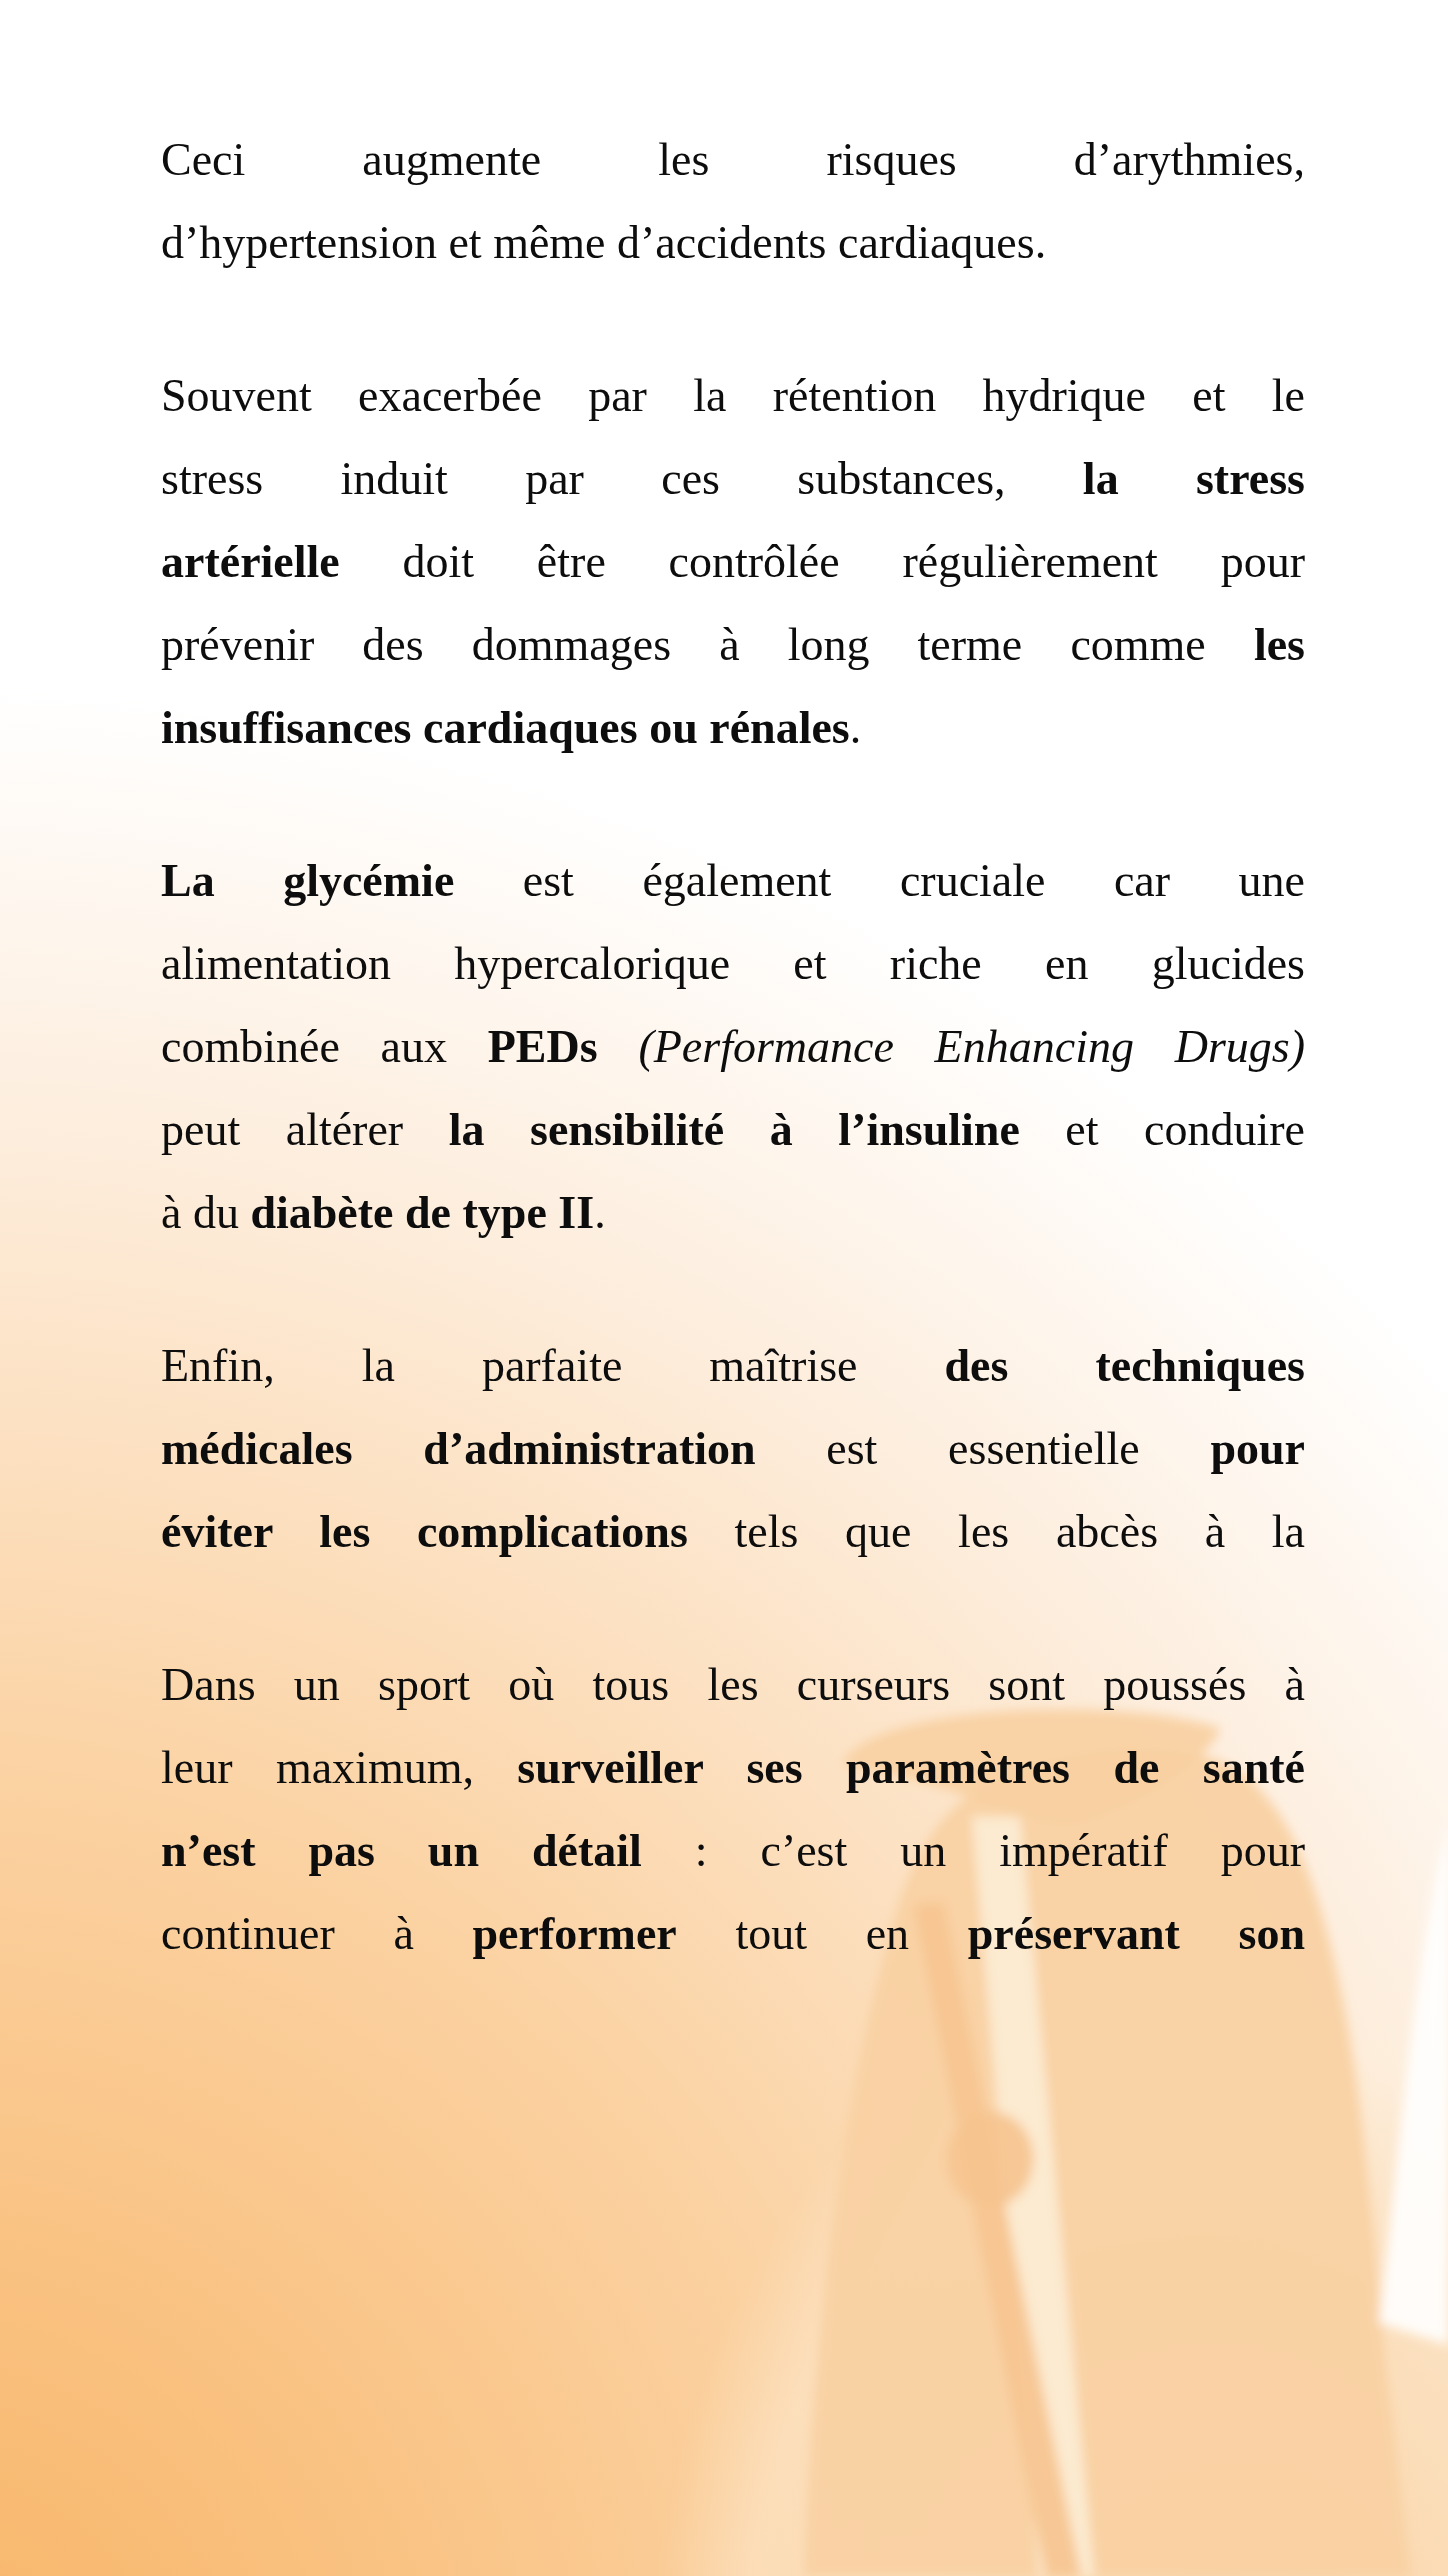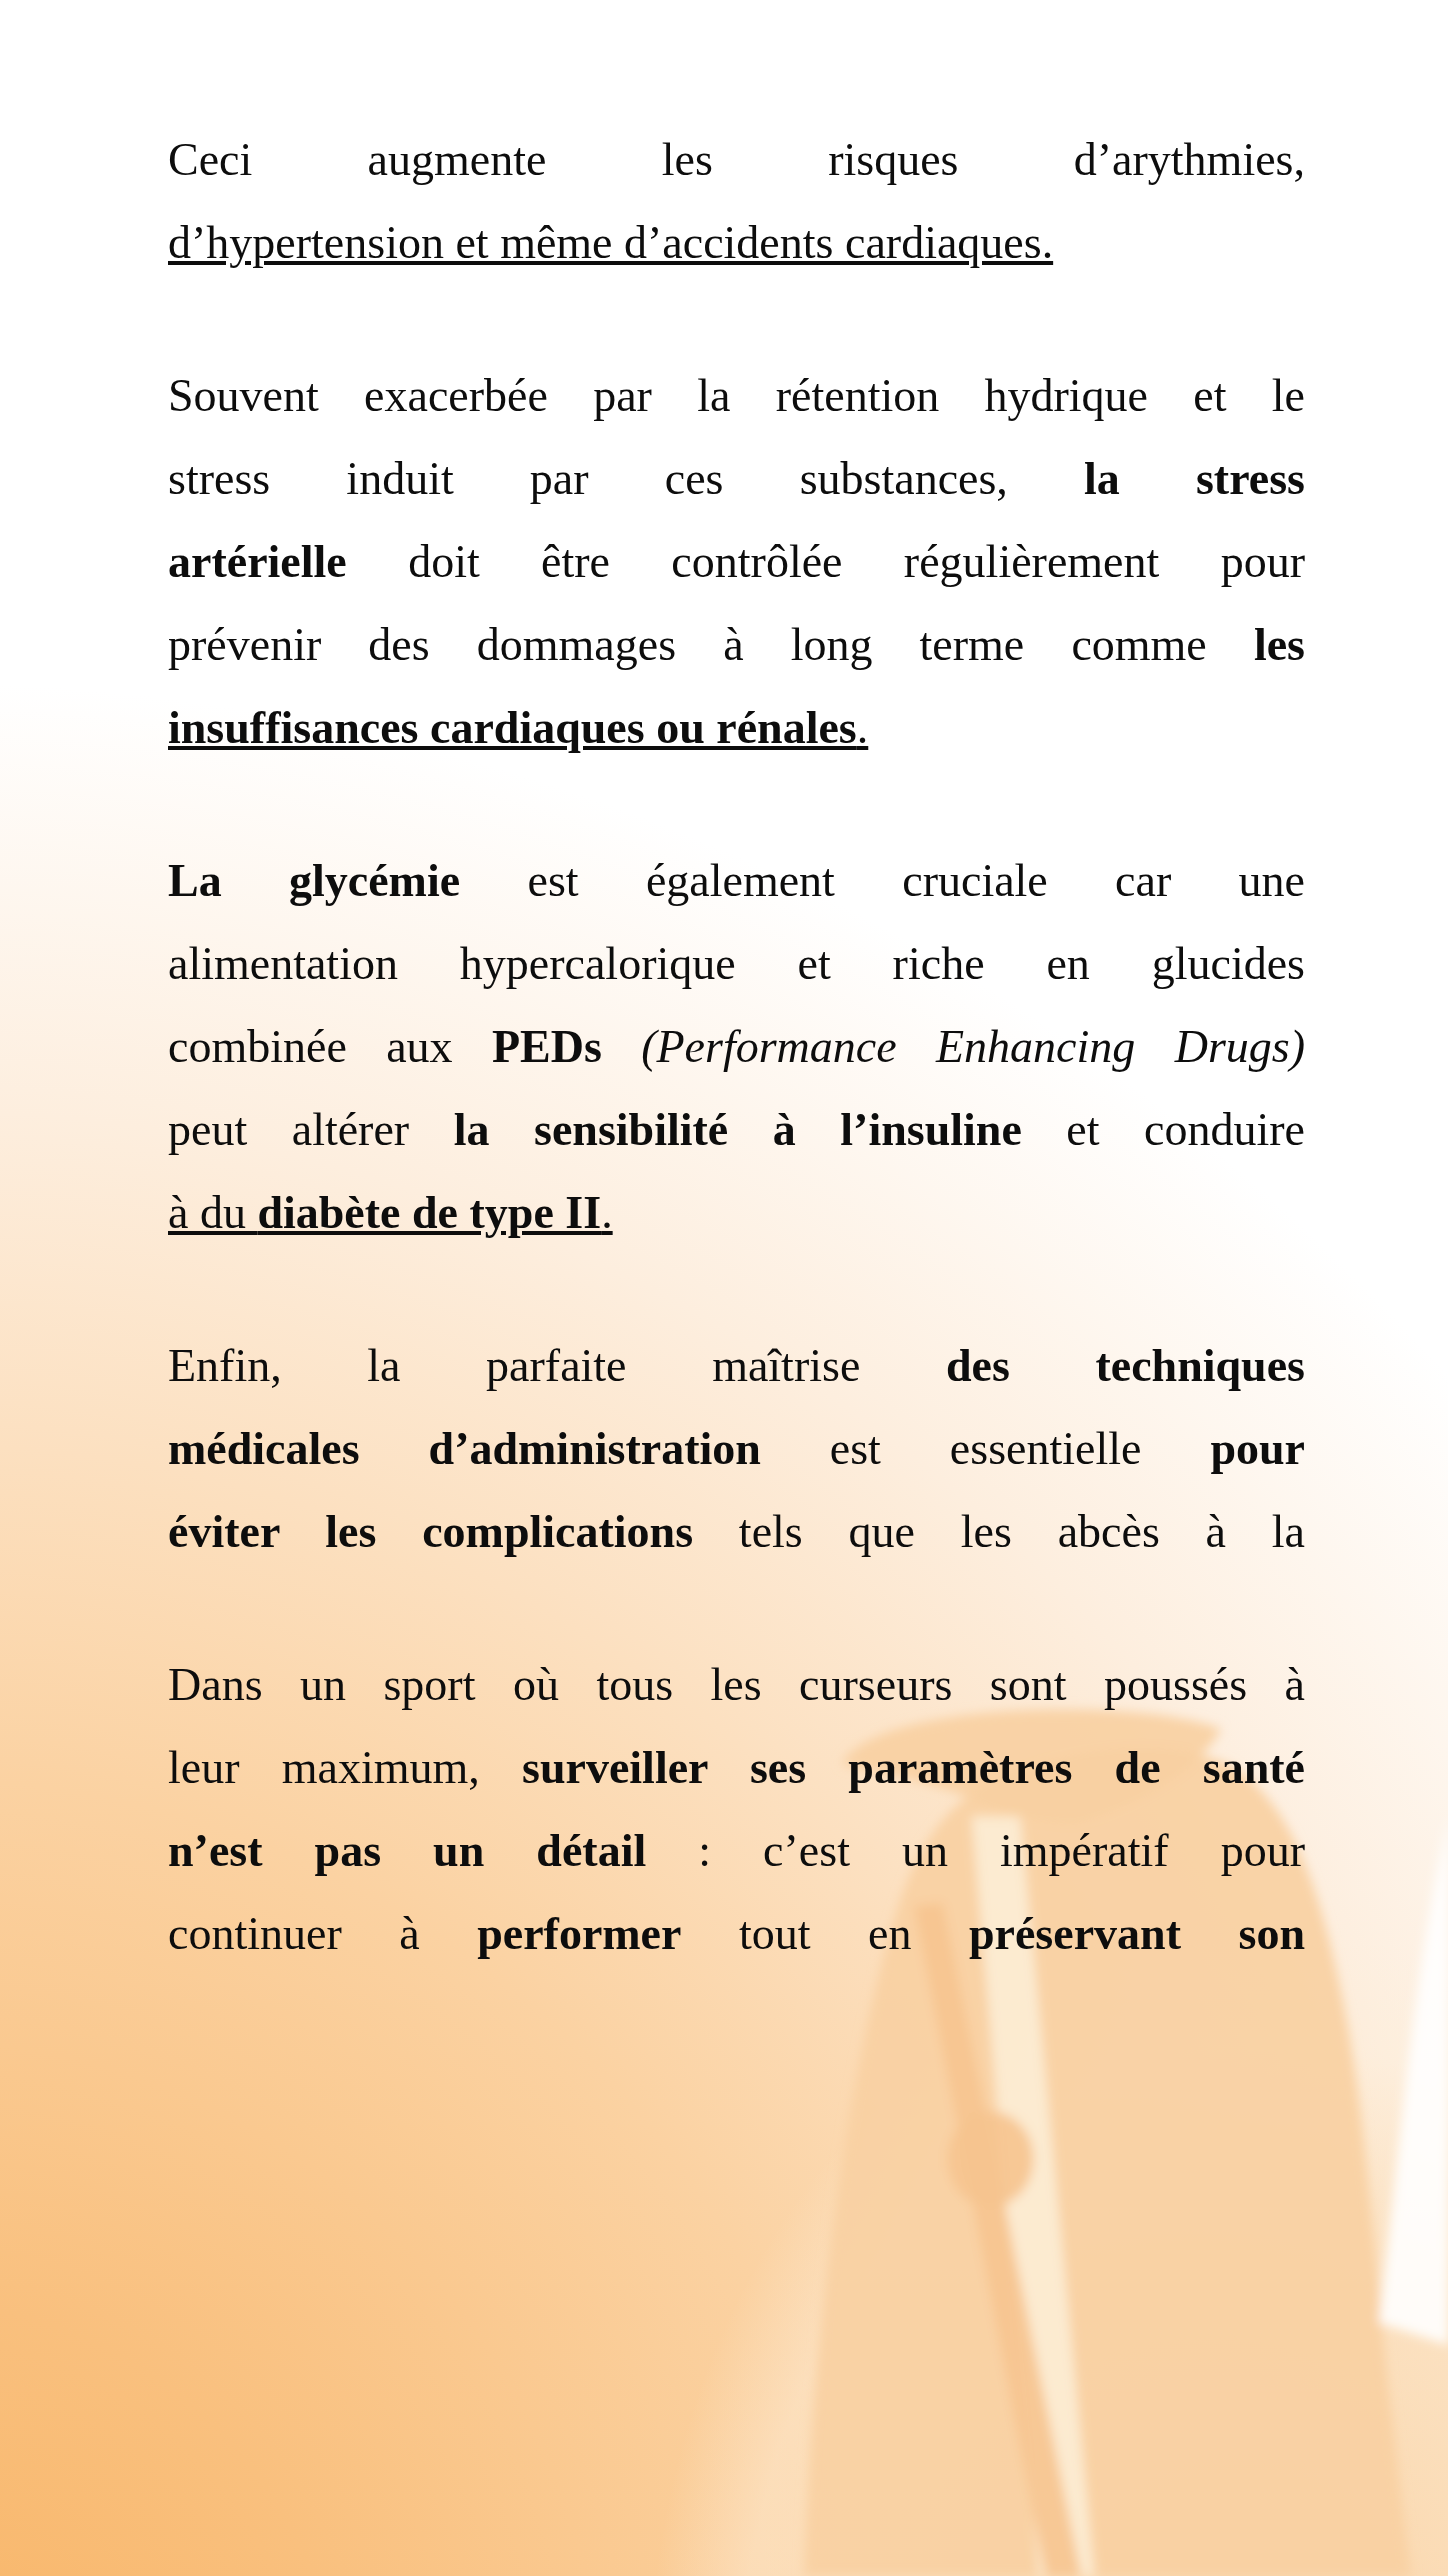--- a/index.html
+++ b/index.html
@@ -46,32 +46,31 @@
   }
   .text-block {
     position: absolute;
     left: 153px;
     top: 118px;
     width: 1152px;
     color: #0d0d0d;
     font-size: 46px;
     line-height: 83px;
   }
-  .para { margin: 0 0 70px 15px; }
+  .para { margin: 0 0 70px 8px; }
   .para:last-child { margin-bottom: 0; }
   .line {
     height: 83px;
     text-align: justify;
     text-align-last: justify;
     white-space: normal;
   }
   .line.last {
     text-align: left;
     text-align-last: left;
-    text-decoration: underline;
   }
   .b { font-weight: 700; }
   .i { font-style: italic; }
 </style>
 </head>
 <body>
 
 <div class="page">
 
   <div class="bg-left"></div>

